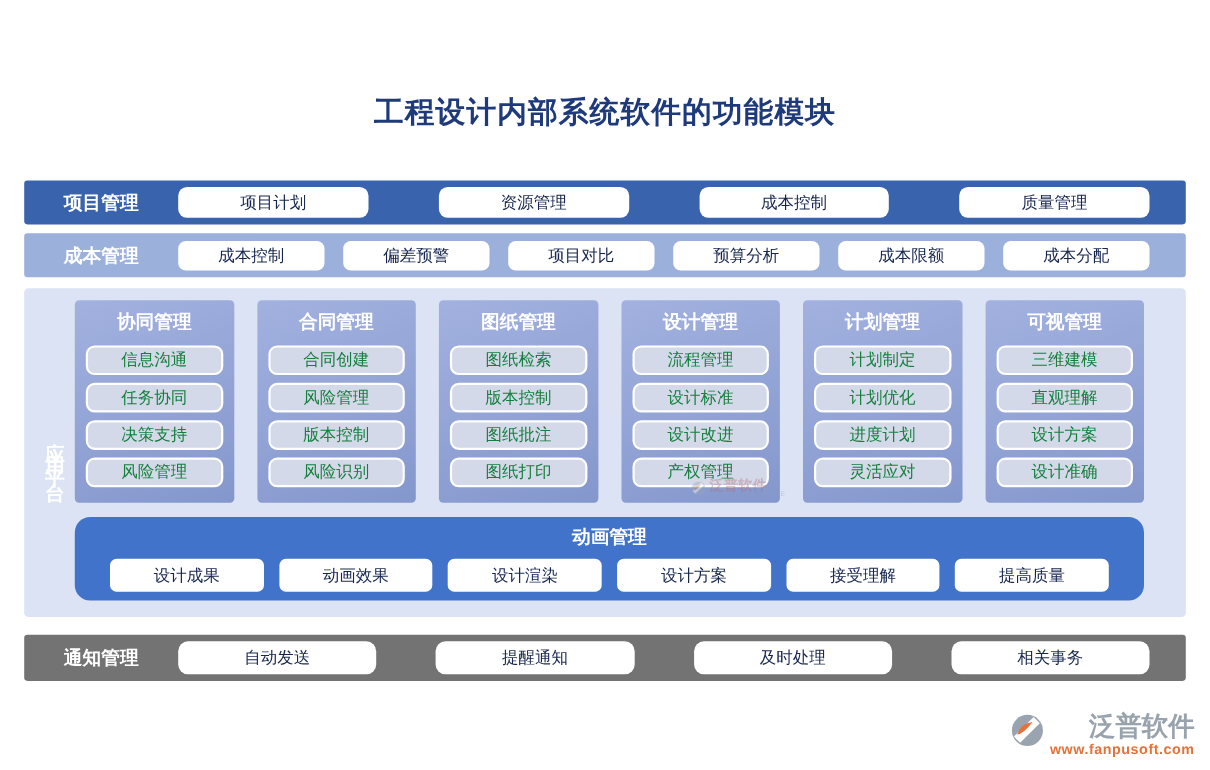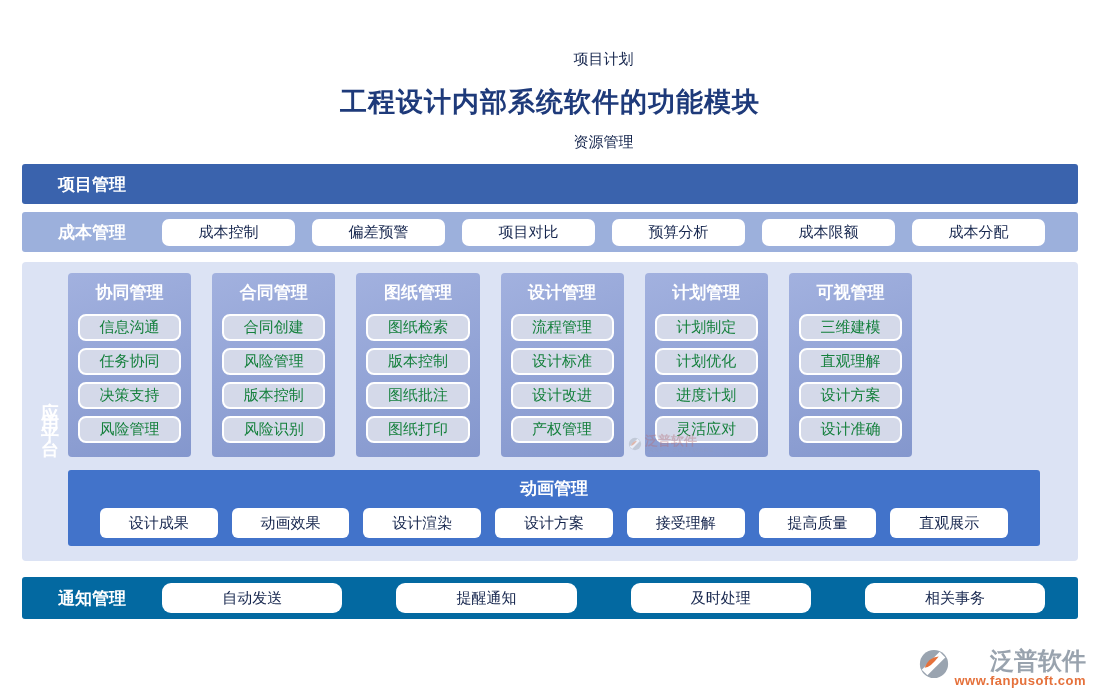--- a/index.html
+++ b/index.html
@@ -9,45 +9,45 @@
   .title{position:absolute;top:84px;left:0;width:100%;margin:0;text-align:center;
          font-size:27px;font-weight:bold;color:#1e3a7a;letter-spacing:1px;}
 
   
   .band{position:absolute;left:22px;width:1056px;display:flex;align-items:center;border-radius:3px;}
   .band-label{flex:none;width:140px;text-align:center;color:#ffffff;font-weight:bold;font-size:17px;}
   .band-pills{flex:1;display:flex;align-items:center;padding-right:33px;}
   .pill{flex:1;height:28px;background:#ffffff;border-radius:8px;display:flex;align-items:center;
         justify-content:center;font-size:15px;color:#15254d;white-space:nowrap;}
   .band-project{top:164px;height:40px;background:#3a63ad;}
-  .band-project .band-pills{gap:64px;flex-direction:column;}
+  .band-project .band-pills{gap:64px;}
   .band-cost{top:212px;height:40px;background:#9cb0dc;}
   .band-cost .band-pills{gap:17px;}
   .band-cost .pill{height:27px;border-radius:7px;}
 
   
   .panel{position:absolute;top:262px;left:22px;width:1056px;height:299px;background:#dce3f4;border-radius:4px;}
   .vlabel{position:absolute;left:16px;top:50%;transform:translateY(-50%);
           writing-mode:vertical-rl;text-orientation:upright;letter-spacing:12px;
           color:#ffffff;font-weight:bold;font-size:18px;}
-  .columns{position:absolute;left:46px;top:11px;width:844px;height:184px;display:flex;gap:21px;}
+  .columns{position:absolute;left:46px;top:11px;width:972px;height:184px;display:flex;gap:21px;}
   .col{flex:1;background:linear-gradient(160deg,#a2b1df 0%,#8497cd 100%);border-radius:4px;
        padding:5px 10px 8px 10px;box-sizing:border-box;}
   .col-title{height:29px;line-height:29px;text-align:center;color:#ffffff;font-weight:bold;font-size:17px;}
   .col-item{height:27px;margin-top:7px;background:#d4d9e9;border:2px solid #ffffff;border-radius:8px;
             box-sizing:border-box;display:flex;align-items:center;justify-content:center;
             font-size:15px;color:#15803d;white-space:nowrap;}
 
-  .anim{position:absolute;left:46px;top:208px;width:972px;height:76px;background:#4273ca;border-radius:3px;}
+  .anim{position:absolute;left:46px;top:208px;width:972px;height:76px;background:#4273ca;border-radius:14px;}
   .anim-title{margin-top:7px;text-align:center;color:#ffffff;font-weight:bold;font-size:17px;}
   .anim-pills{display:flex;gap:14px;padding:8px 32px 0 32px;}
   .anim-pills .pill{height:30px;border-radius:6px;}
 
   
-  .band-notify{top:577px;height:42px;background:#0369a1;}
+  .band-notify{top:577px;height:42px;background:#737373;}
   .band-notify .band-pills{gap:54px;}
   .band-notify .pill{height:30px;border-radius:9px;}
 
   
   .watermark{position:absolute;left:606px;top:172px;display:flex;align-items:center;gap:3px;opacity:0.40;}
   .wm-txt{display:flex;flex-direction:column;line-height:1;}
   .wm-main{font-size:13px;font-weight:bold;color:#b3707a;}
   .wm-sub{font-size:6px;color:#8f9ac0;letter-spacing:1px;}
 
   
@@ -135,21 +135,20 @@
 
     <div class="anim">
       <div class="anim-title">动画管理</div>
       <div class="anim-pills">
         <div class="pill">设计成果</div>
         <div class="pill">动画效果</div>
         <div class="pill">设计渲染</div>
         <div class="pill">设计方案</div>
         <div class="pill">接受理解</div>
         <div class="pill">提高质量</div>
-        <div class="pill">直观展示</div>
       </div>
     </div>
 
     <div class="watermark">
       <svg width="14" height="14" viewBox="0 0 34 34">
         <circle cx="17" cy="17" r="15" fill="#9aa4b0"></circle>
         <path d="M4 23 L23 4 L29 10 L10 29 Z" fill="#ffffff"></path>
         <path d="M7 21 Q11 10 22 9 Q13 21 7 21 Z" fill="#e5713b"></path>
       </svg>
       <div class="wm-txt">

